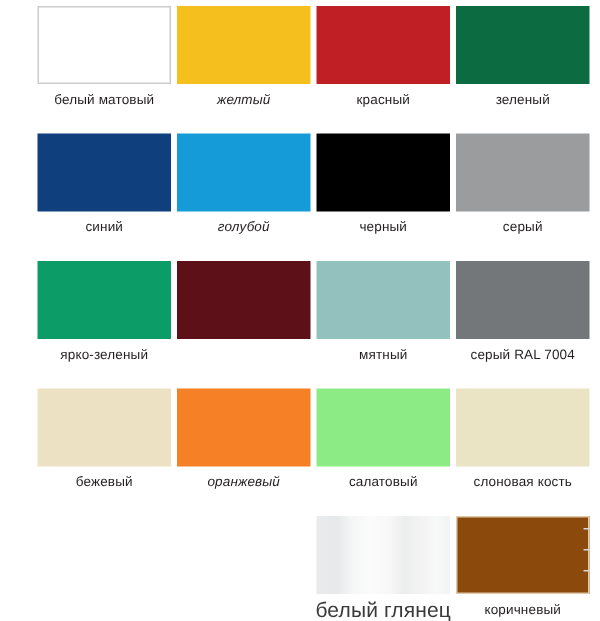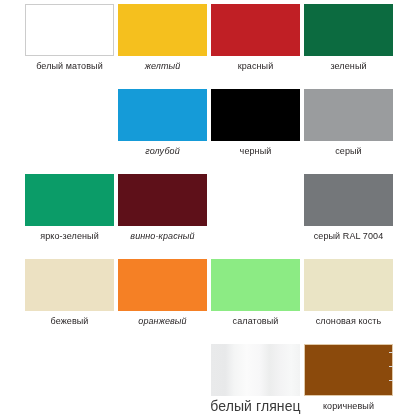--- a/index.html
+++ b/index.html
@@ -124,41 +124,48 @@
       <div class="swatch-cell c2">
         <div class="swatch-chip" style="background: rgb(192, 31, 37);"></div>
         <div class="swatch-label">красный</div>
       </div>
       <div class="swatch-cell c3">
         <div class="swatch-chip" style="background: rgb(12, 107, 64);"></div>
         <div class="swatch-label">зеленый</div>
       </div>
     </div>
     <div class="swatch-row r1">
+      <div class="swatch-cell c0">
+        <div class="swatch-chip" style="background: rgb(15, 63, 124);"></div>
+        <div class="swatch-label">синий</div>
+      </div>
       <div class="swatch-cell c1">
         <div class="swatch-chip" style="background: rgb(21, 155, 216);"></div>
         <div class="swatch-label">голубой</div>
       </div>
       <div class="swatch-cell c2">
         <div class="swatch-chip" style="background: rgb(0, 0, 0);"></div>
         <div class="swatch-label">черный</div>
       </div>
       <div class="swatch-cell c3">
         <div class="swatch-chip" style="background: rgb(154, 156, 158);"></div>
         <div class="swatch-label">серый</div>
       </div>
     </div>
     <div class="swatch-row r2">
       <div class="swatch-cell c0">
         <div class="swatch-chip" style="background: rgb(11, 156, 104);"></div>
         <div class="swatch-label">ярко-зеленый</div>
       </div>
       <div class="swatch-cell c1">
         <div class="swatch-chip" style="background: rgb(94, 16, 25);"></div>
-        <div class="swatch-label">винно-красный</div>
+      </div>
+      <div class="swatch-cell c2">
+        <div class="swatch-chip" style="background: rgb(147, 193, 189);"></div>
+        <div class="swatch-label">мятный</div>
       </div>
       <div class="swatch-cell c3">
         <div class="swatch-chip" style="background: rgb(116, 119, 122);"></div>
         <div class="swatch-label">серый RAL 7004</div>
       </div>
     </div>
     <div class="swatch-row r3">
       <div class="swatch-cell c0">
         <div class="swatch-chip" style="background: rgb(236, 225, 194);"></div>
         <div class="swatch-label">бежевый</div>

